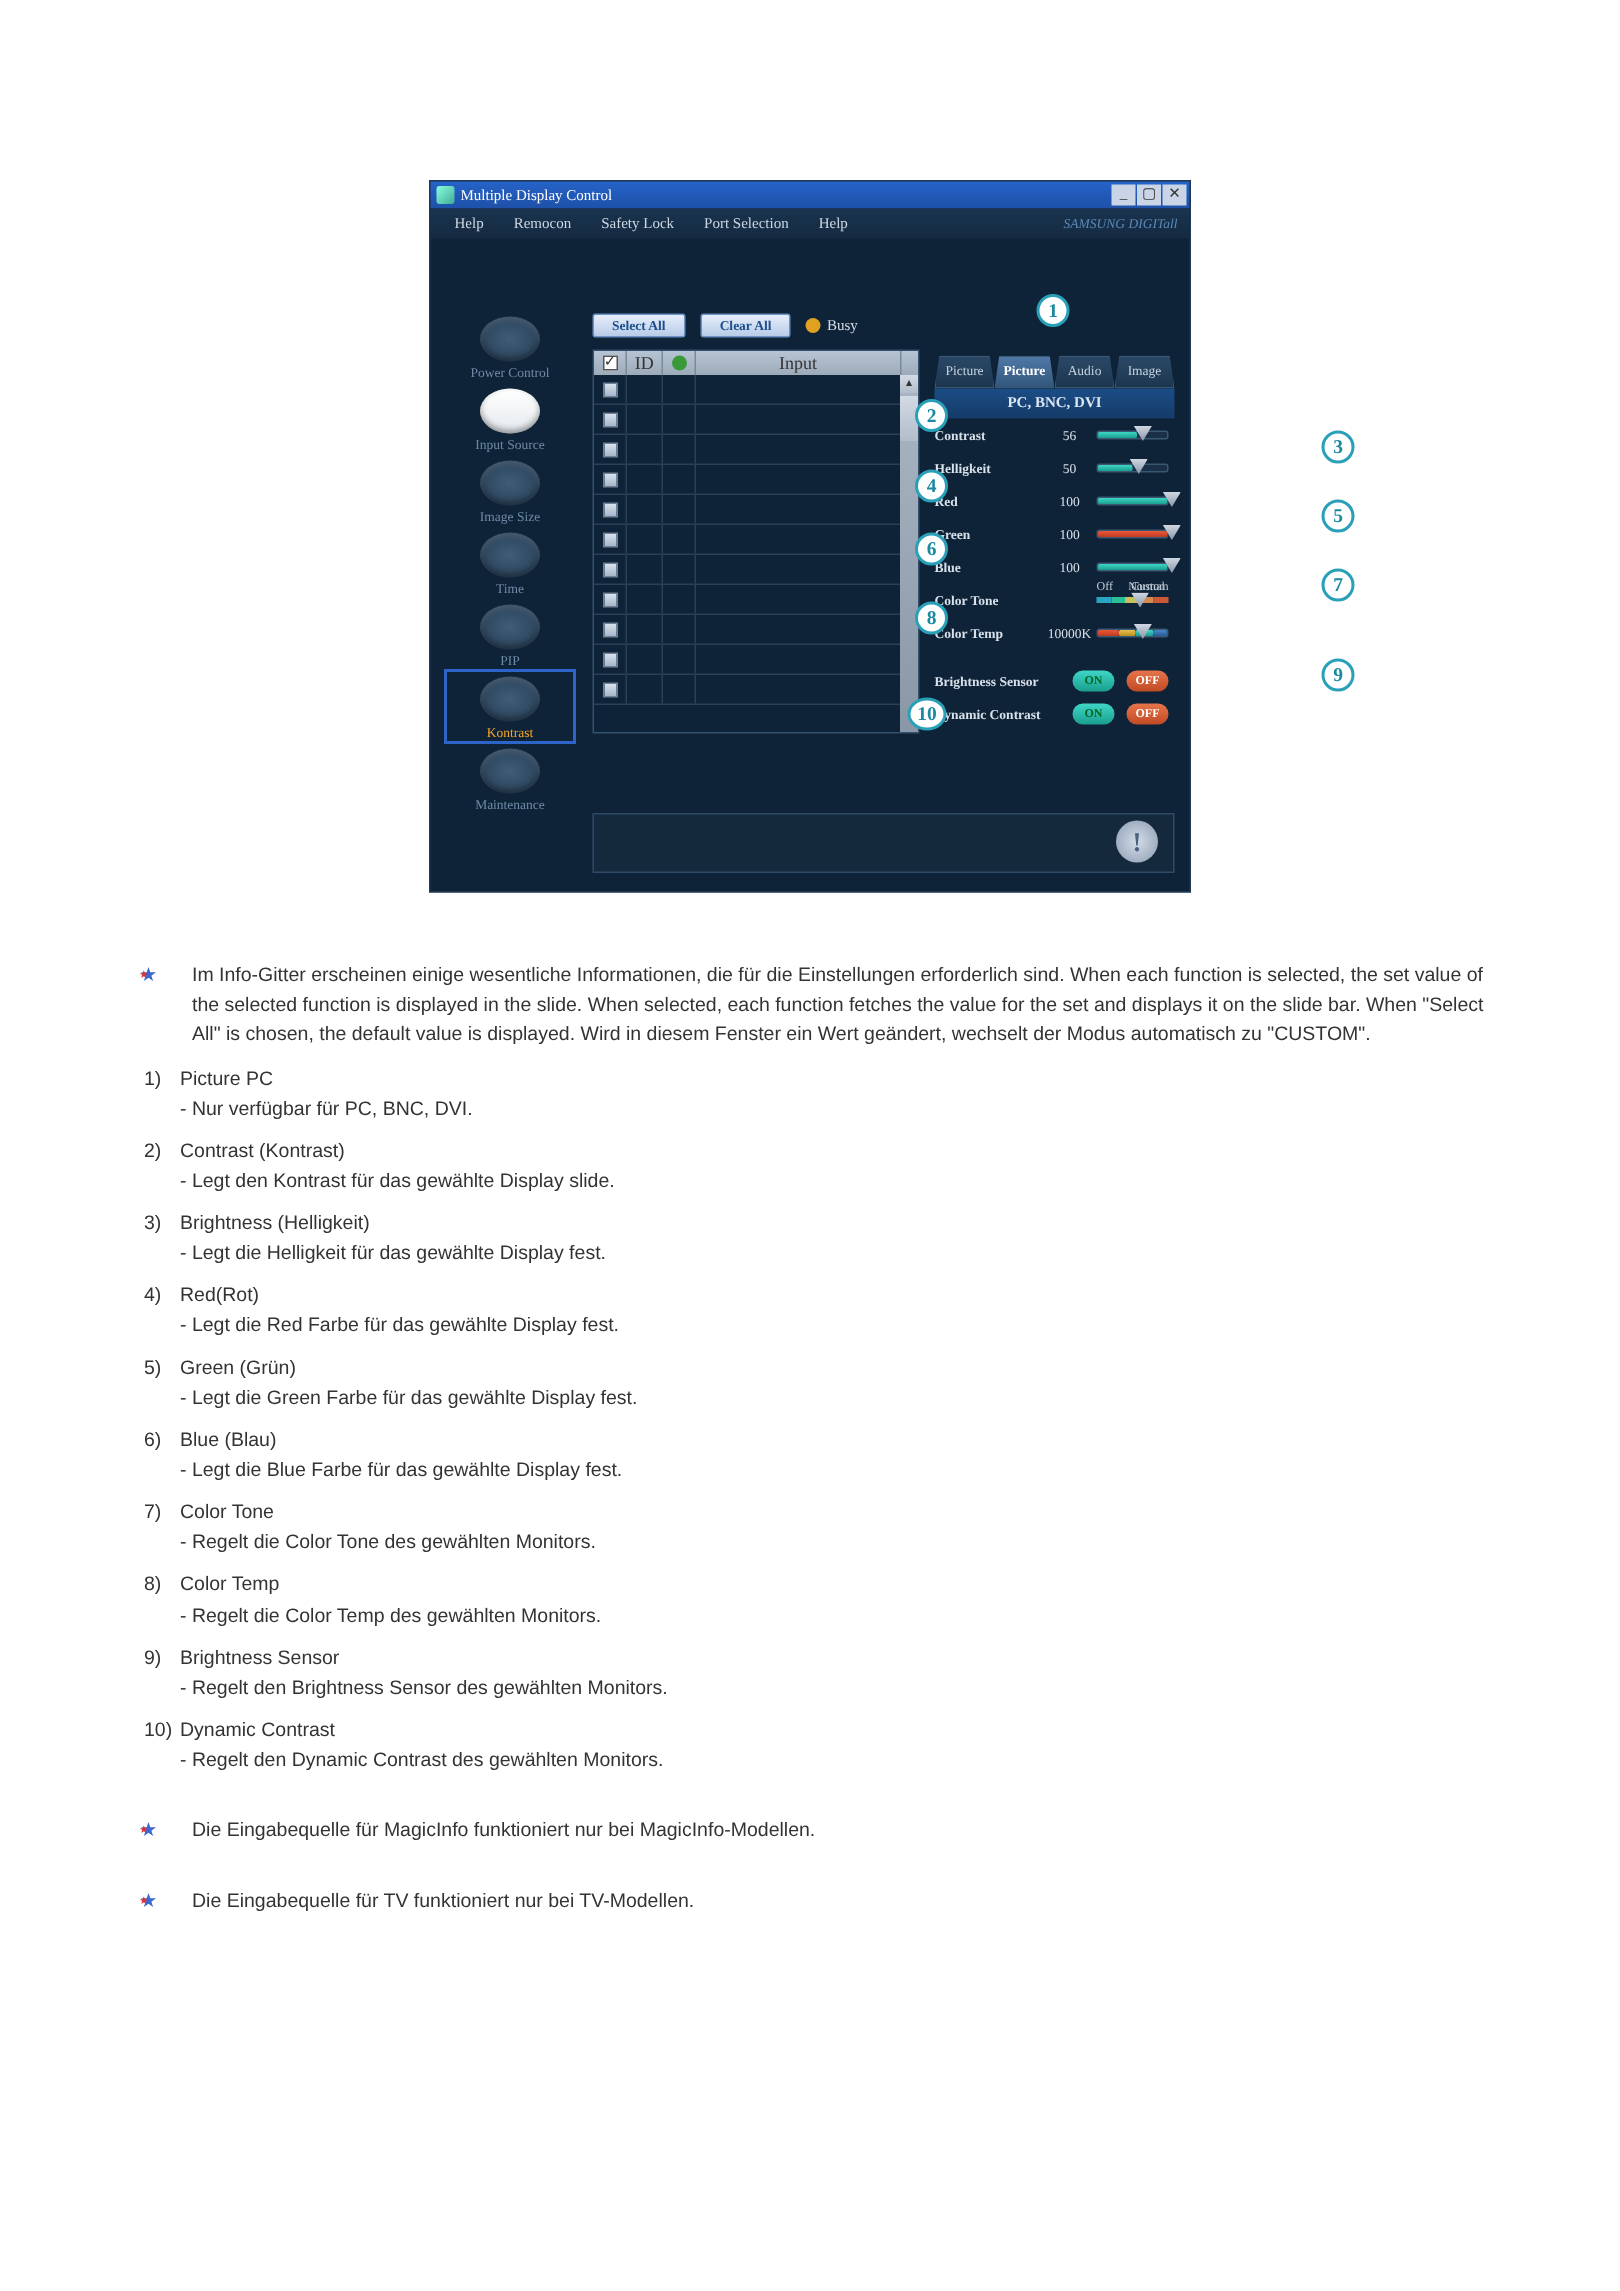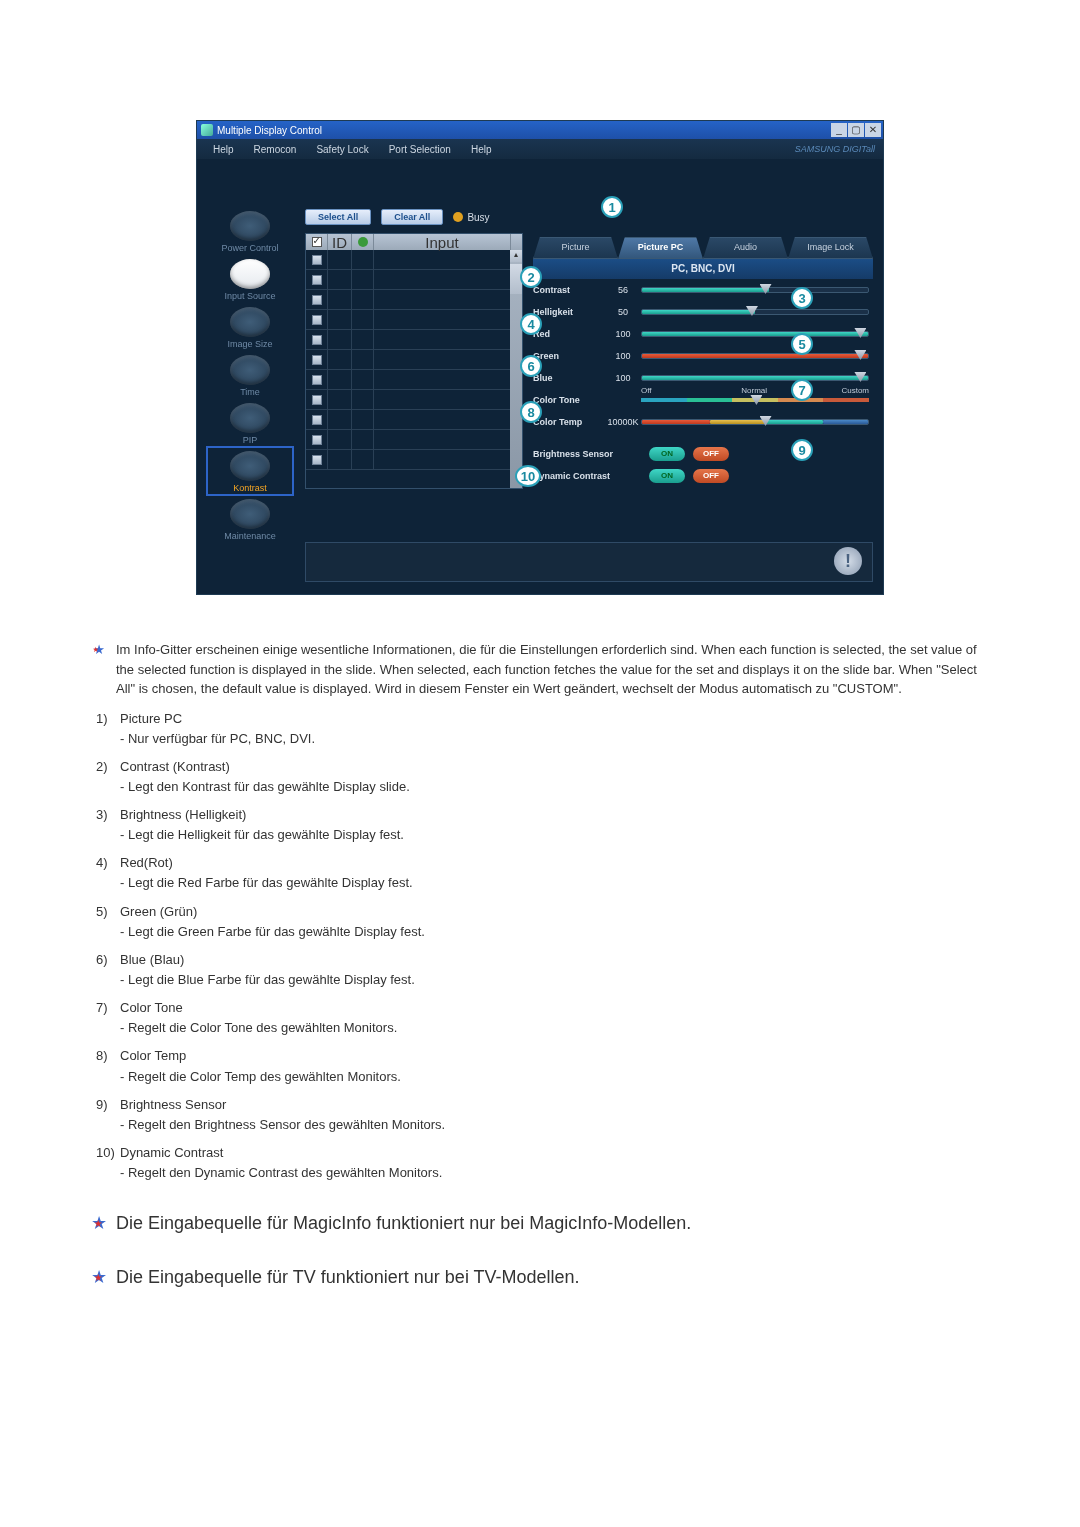--- a/index.html
+++ b/index.html
@@ -1,22 +1,22 @@
 <!DOCTYPE html>
 <html><head>
 <meta charset="utf-8">
 <style>
   * { box-sizing: border-box; margin: 0; padding: 0; }
   body { font-family: Arial, sans-serif; font-size: 13px; background: #fff; }
   .page { width: 1080px; margin: 0 auto; padding: 20px 90px 60px 90px; }
 
   .app-window {
-    width: 688px; height: 475px; margin: 100px auto 0 auto;
+    width: 508px; height: 475px; margin: 100px auto 0 auto;
     background: #0e2338; color: #b8c6d6; border: 1px solid #1e3a52;
-    font-size: 10px; font-family: Liberation Sans, sans-serif; position: relative;
+    font-size: 10px; font-family: Liberation Serif, serif; position: relative;
   }
   .titlebar {
     height: 18px; background: linear-gradient(#2563c7,#1e50a8);
     color: #fff; display: flex; align-items: center; justify-content: space-between;
     padding: 0 2px 0 4px; font-size: 10px;
   }
   .tb-left { display:flex; align-items:center; gap:4px;}
   .tb-ico { width:12px;height:12px;background:linear-gradient(135deg,#8fd,#4a9);border-radius:2px;}
   .tb-btns { display:flex; gap:1px;}
   .tb-btn { width:16px;height:14px;background:#c9d5e6;color:#333;font-size:10px;text-align:center;line-height:14px;cursor:default;}
@@ -39,21 +39,21 @@
   .sb-item.input-src .sb-ico { background:linear-gradient(#fff,#e5e9ee);}
   .main { position:absolute; left:108px; right:10px; top:50px; bottom:12px; }
   .toolbar { display:flex; align-items:center; gap:10px; margin-bottom:8px;}
   .blue-btn {
     background:linear-gradient(#e6eefb,#b8cce7); color:#1d4f8c; font-weight:bold;
     font-size:9px; padding:2px 12px; border:1px solid #6a92c2; border-radius:2px;
   }
   .busy { display:flex; align-items:center; gap:4px; color:#d6dde6; font-size:10px;}
   .busy-dot { width:10px;height:10px;border-radius:50%;background:#e0a020;}
   .grid-box { width:218px; border:1px solid #33506c;}
-  .grid-head { height:16px; background:linear-gradient(#b7c4d4,#9caab9); display:flex; color:#333; font-size:15px;}
+  .grid-head { height:16px; background:linear-gradient(#b7c4d4,#9caab9); display:flex; color:#333; font-size:12px;}
   .gh-c1{width:22px;border-right:1px solid #7b8a99;display:flex;align-items:center;justify-content:center;}
   .gh-c2{width:24px;border-right:1px solid #7b8a99;display:flex;align-items:center;justify-content:center;}
   .gh-c3{width:22px;border-right:1px solid #7b8a99;display:flex;align-items:center;justify-content:center;}
   .gh-c4{flex:1;display:flex;align-items:center;justify-content:center;text-align:right;}
   .gh-s{width:12px;border-left:1px solid #7b8a99;}
   .chk-head{width:10px;height:10px;border:1px solid #555;background:#fff;position:relative;}
   .chk-head::after{content:"✓";position:absolute;top:-3px;left:0;font-size:10px;color:#333;}
   .circ-head{width:10px;height:10px;border-radius:50%;background:#3a9a3a;}
   .grid-rows { height:238px; overflow:hidden; position:relative;}
   .g-row { height:20px; display:flex; border-bottom:1px solid #2a4056;}
@@ -89,31 +89,31 @@
   .tone-lbl { position:absolute; top:-12px; font-size:8px; color:#c0cbd8;}
   .pill { display:inline-block; width:36px; height:14px; border-radius:7px; text-align:center; line-height:14px; font-size:8px; font-weight:bold; margin-left:8px;}
   .pill-on{background:linear-gradient(#3fd6c6,#1a9e8e);color:#062;}
   .pill-off{background:linear-gradient(#e6754a,#c04a24);color:#fff;}
   .footer-strip { position:absolute; left:108px; right:10px; bottom:12px; height:40px; border:1px solid #2f4a66; background:#15293d;}
   .footer-q { position:absolute; right:10px; top:4px; width:28px;height:28px;border-radius:50%; background:radial-gradient(#d4dde8,#8a9ab0); display:flex;align-items:center;justify-content:center;color:#4a6280;font-size:18px;font-weight:bold;}
 
   .callout { position:absolute; width:22px; height:22px; border-radius:50%; background:#fff; border:2px solid #2aa0b8; color:#1a8aa0; font-weight:bold; font-size:13px; display:flex; align-items:center; justify-content:center;}
 
   .doc-text { margin-top: 45px; color:#333; }
-  .note-row { display:flex; gap:8px; margin-bottom:10px; line-height:1.5;margin-top:27px;}
+  .note-row { display:flex; gap:20px; margin-bottom:10px; line-height:1.5;margin-top:27px;}
   .star { color:#3a6ad0; position:relative; width:18px; text-align:center;}
   .star::before{content:"★"; color:#3a6ad0;}
   .star::after{content:"★"; color:#e03030; position:absolute; left:0; transform:scale(.55);}
   .note-body{flex:1;}
   .num-list { list-style:none; padding:0; margin:0;}
   .num-list > li { display:flex; margin-bottom:8px; line-height:1.55;}
   .nl-num { width:30px; flex-shrink:0; text-align:left; padding-left:6px;}
   .nl-body { flex:1;}
   .nl-sub { display:block;}
-  .bold-note { font-family: Verdana, Arial, sans-serif; font-size:18px;}
+  .bold-note { font-family: Verdana, Arial, sans-serif; font-size:13px;}
 </style>
 </head>
 <body>
 
 <div class="page">
 
   <div class="app-window">
     <div class="titlebar">
       <div class="tb-left">
         <span class="tb-ico"></span>

